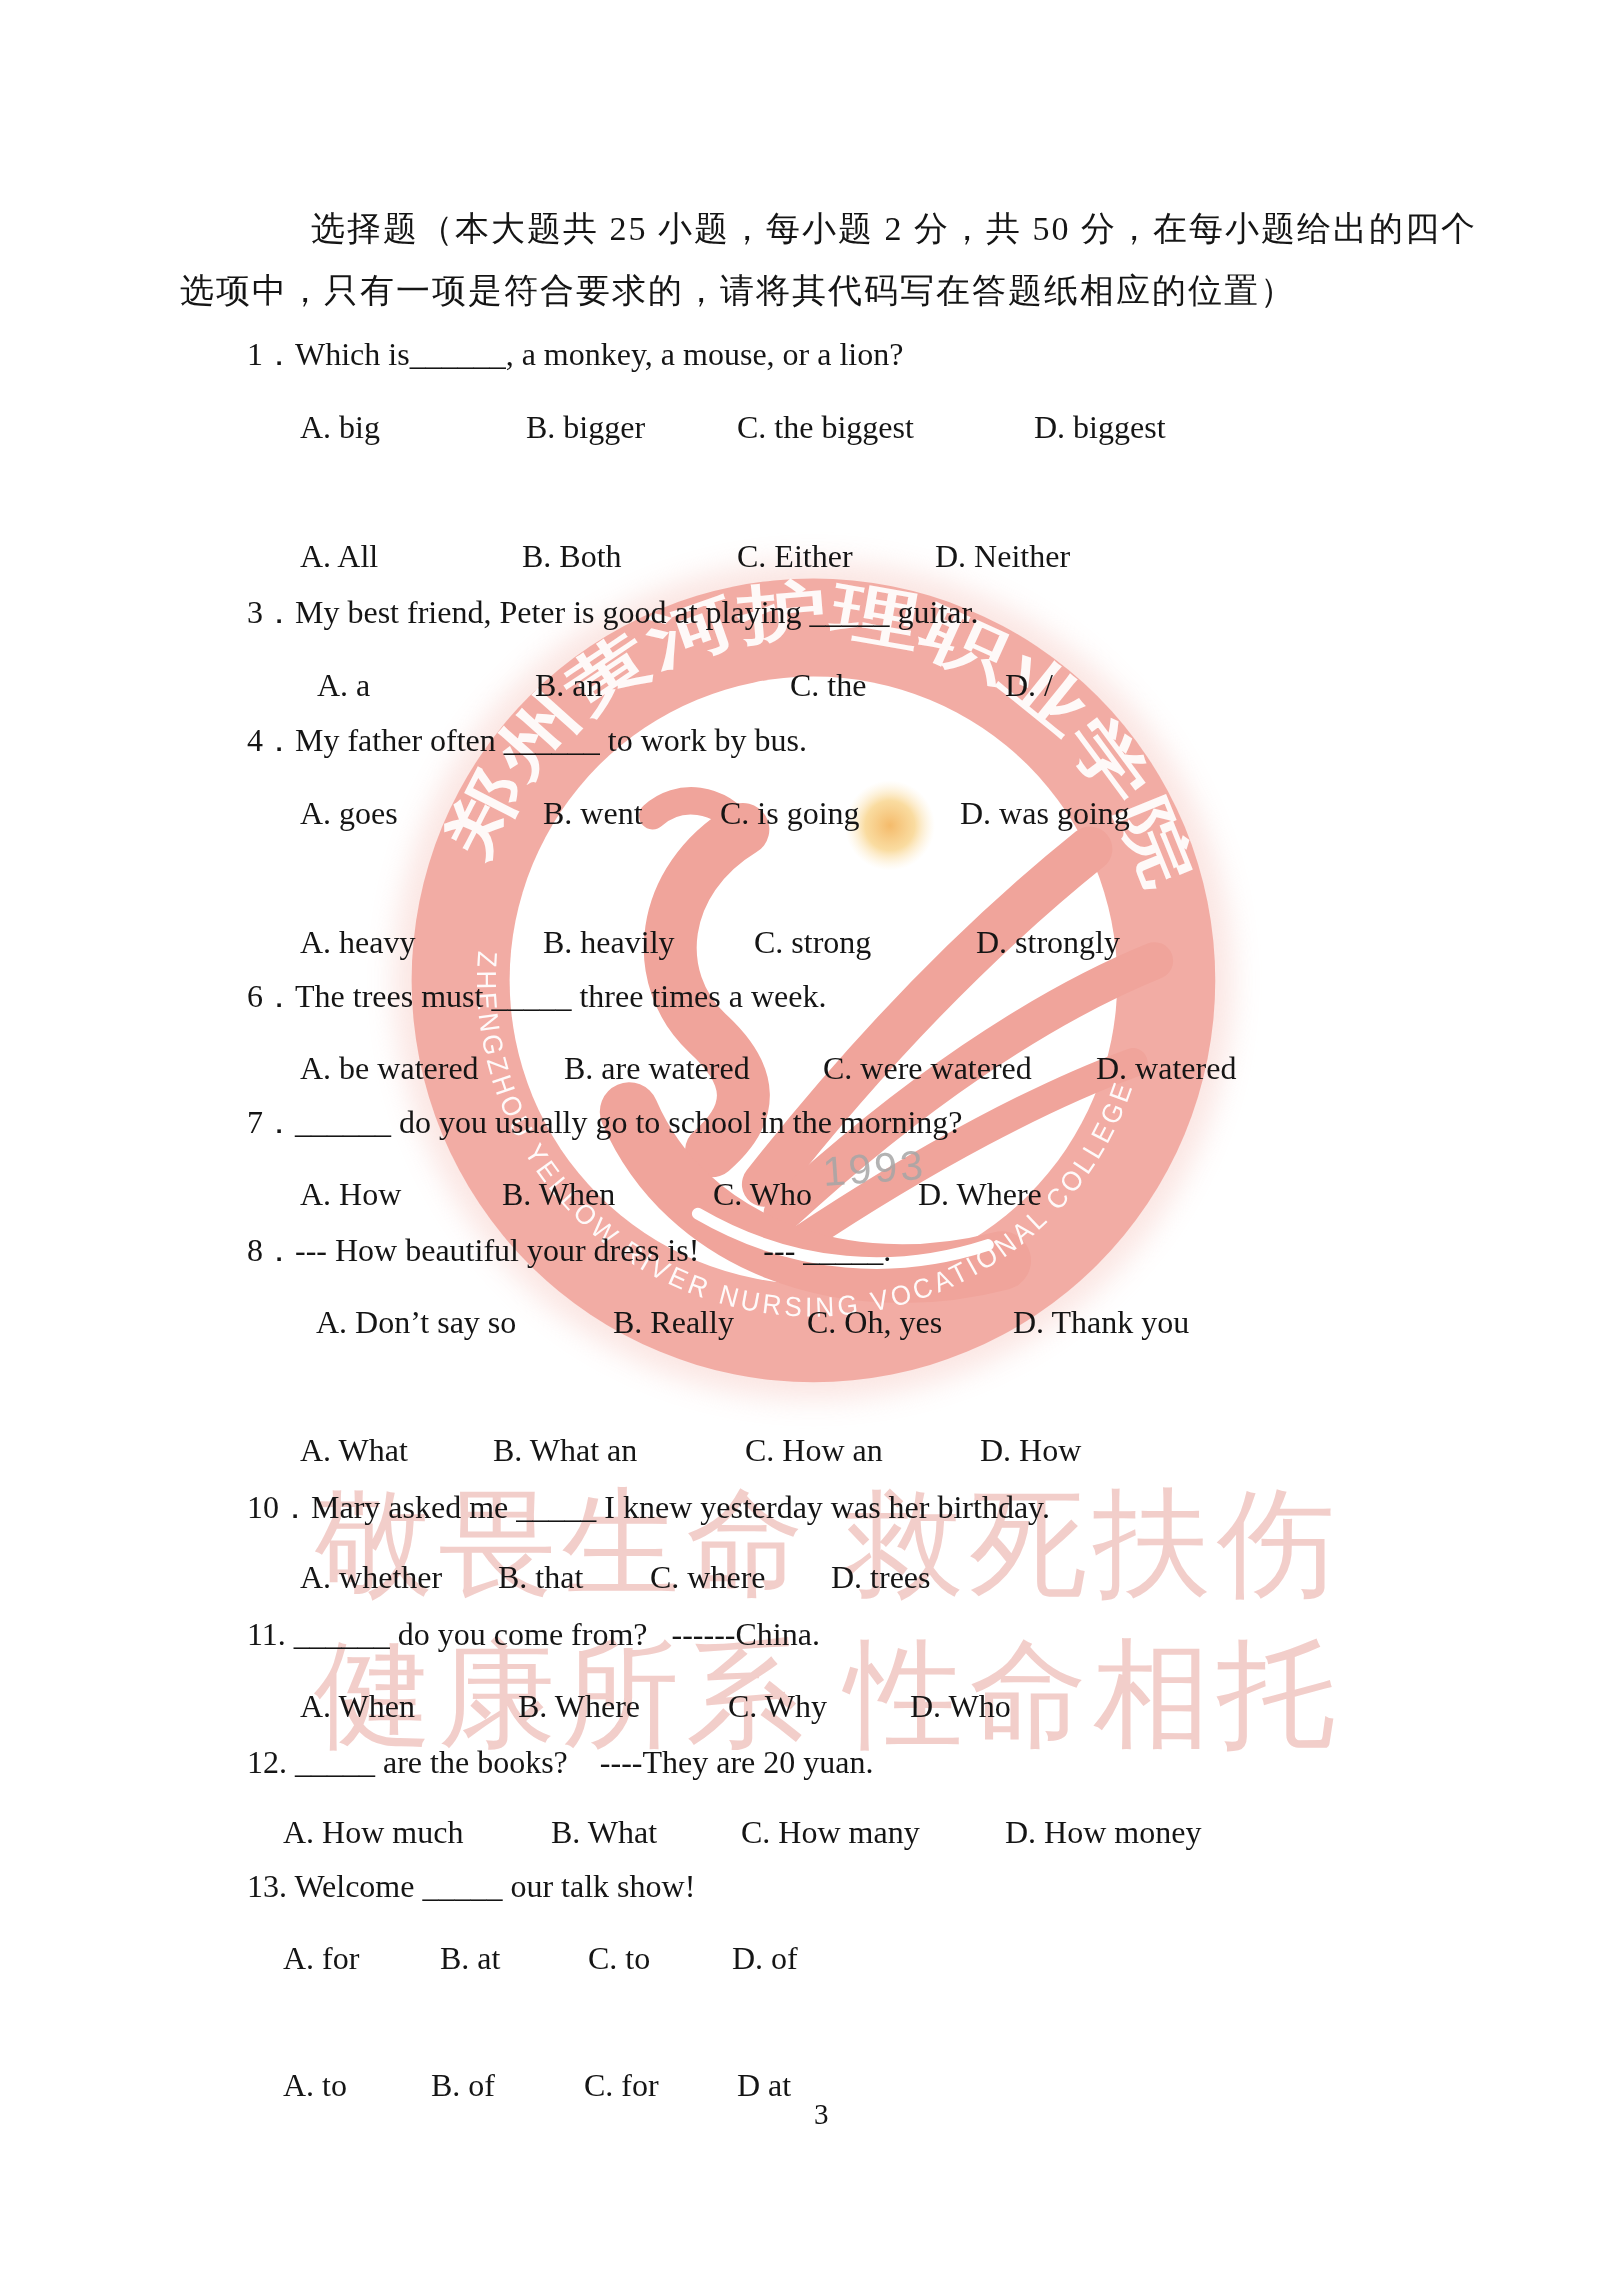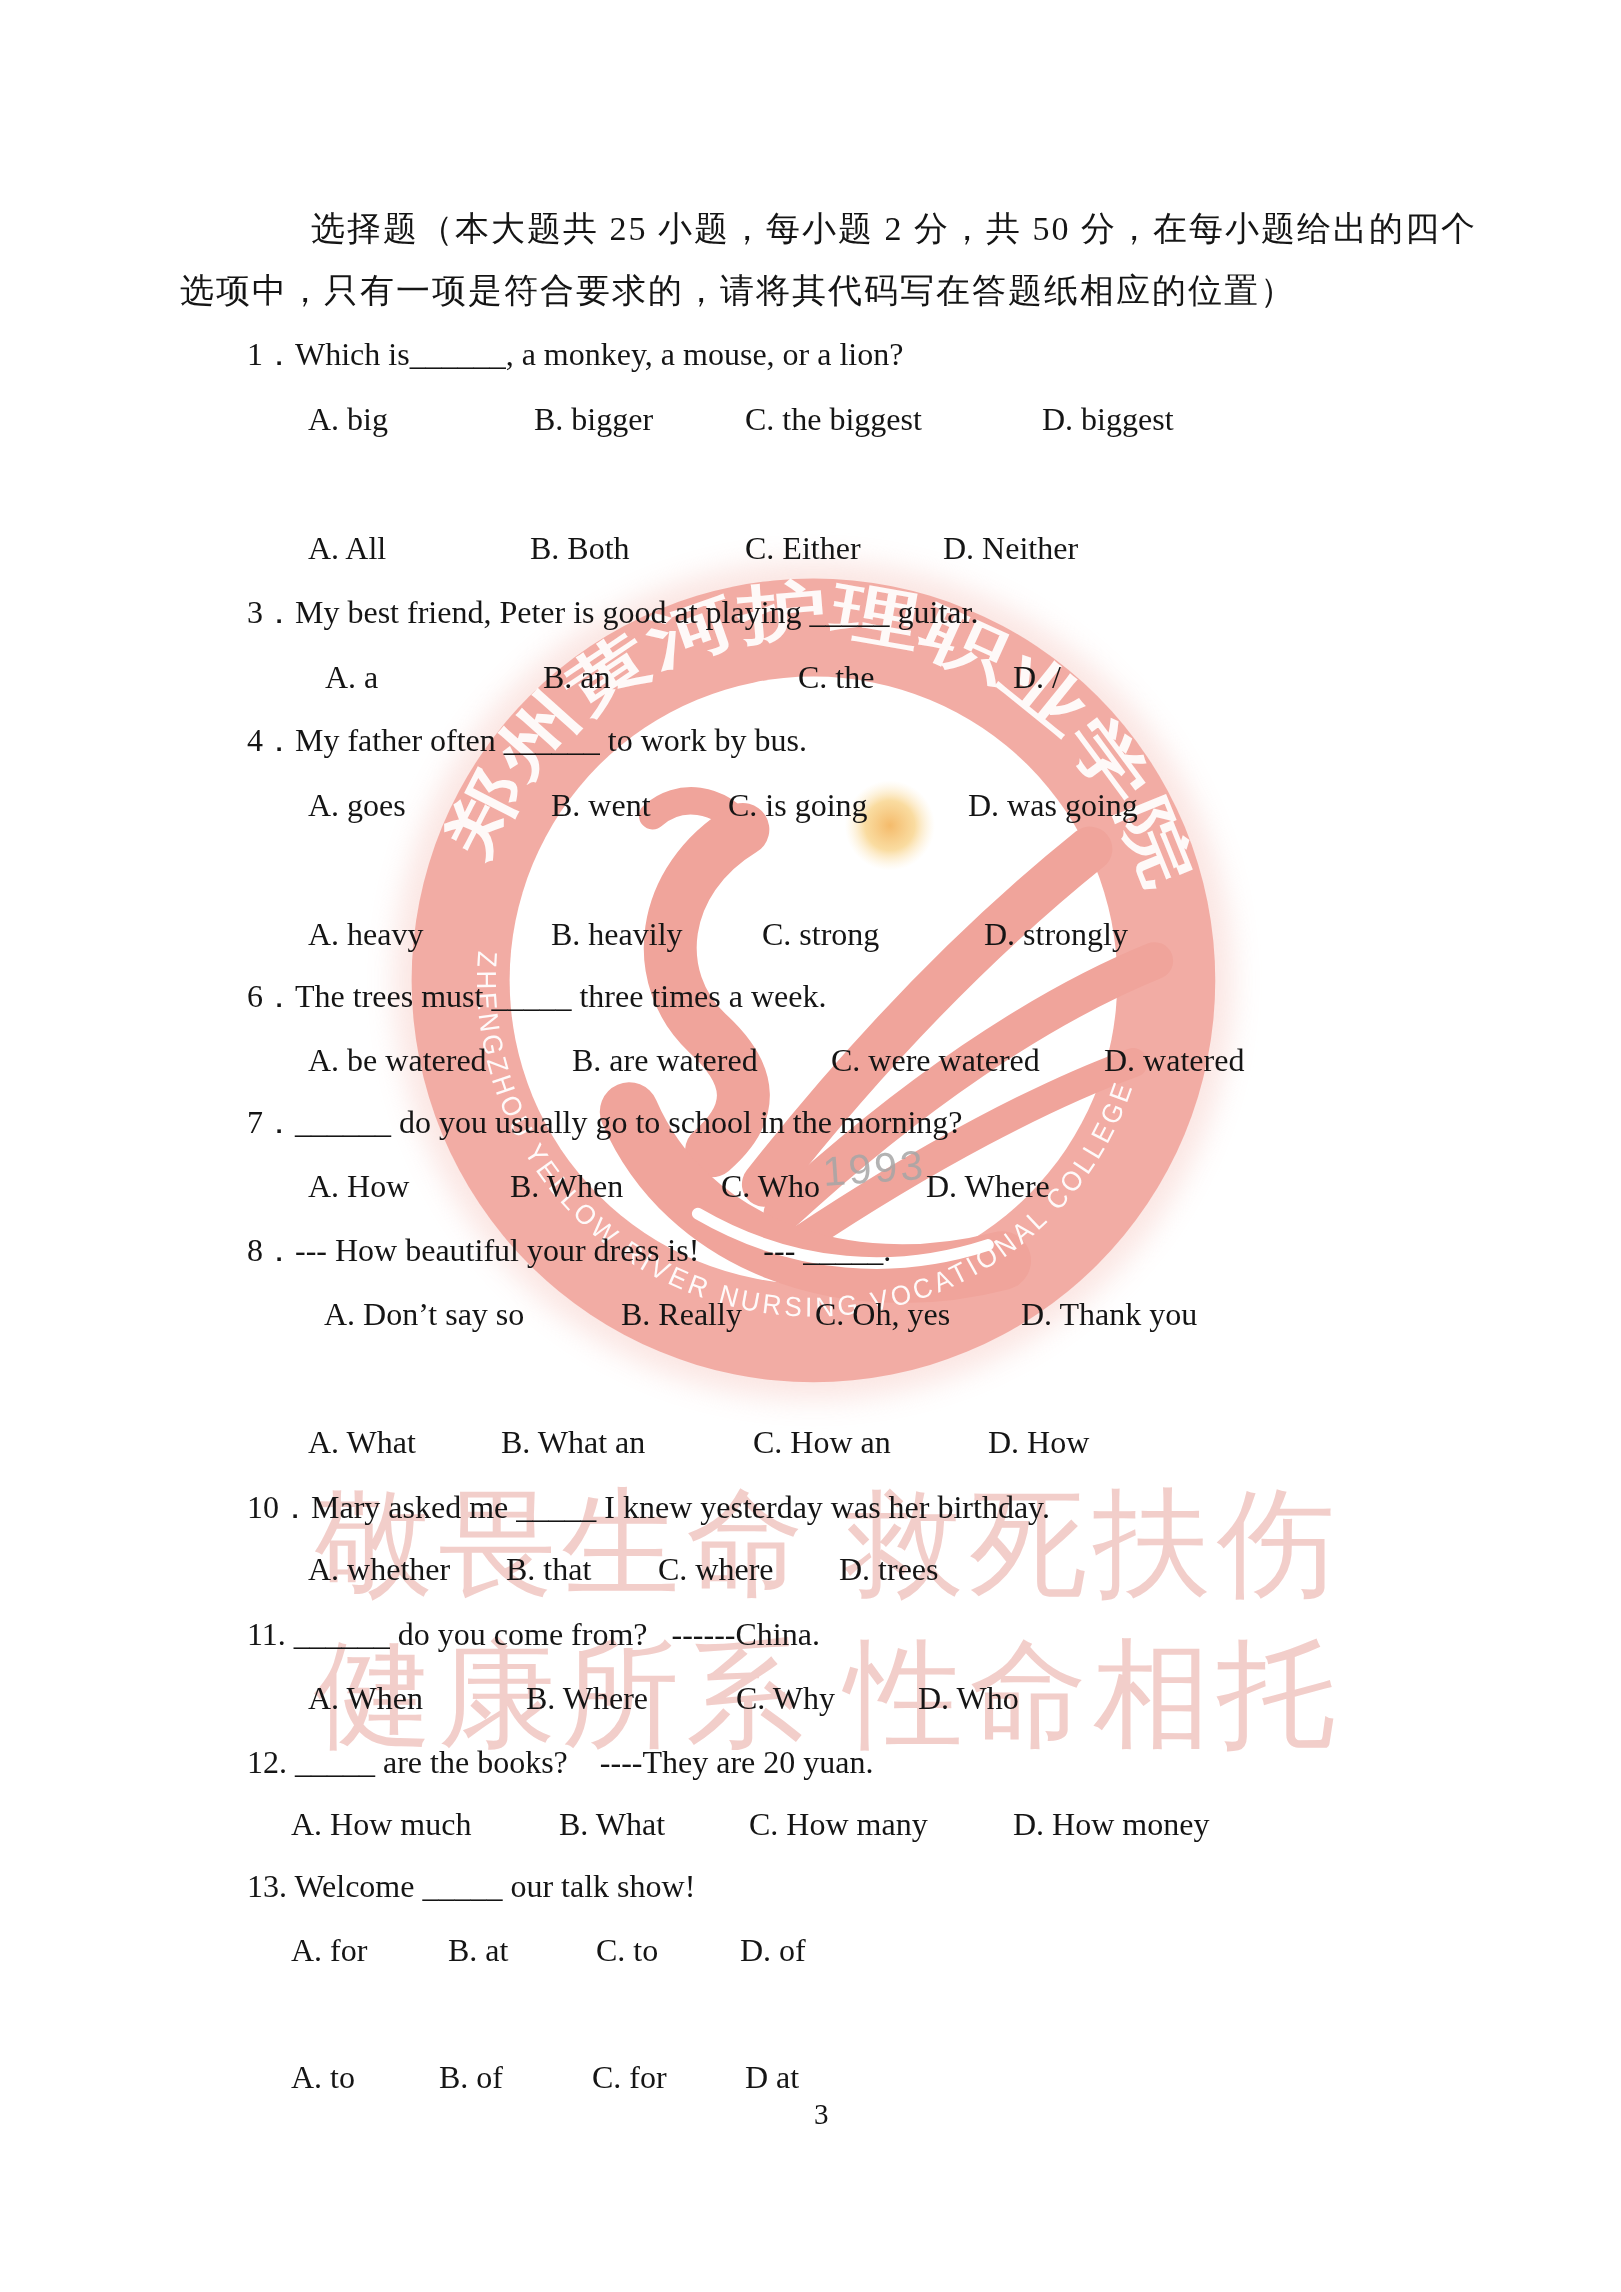--- a/index.html
+++ b/index.html
@@ -14,21 +14,21 @@
   .line{
     position:absolute;
     height:45px;line-height:45px;
     font-size:32px;
     white-space:pre;
   }
   .instr{
     font-size:34px;
     letter-spacing:2px;
   }
-  .opts{left:8px;width:1298px;}
+  .opts{left:0;width:1298px;margin-top:8px;}
   .opt{position:absolute;top:0;height:45px;line-height:45px;white-space:pre;}
   .pagenum{position:absolute;font-size:29px;}
   .wm-slogan{
     position:absolute;
     left:314px;
     font-size:118px;
     line-height:127px;
     letter-spacing:5.9px;
     white-space:pre;
     color:rgba(222,133,122,0.40);

